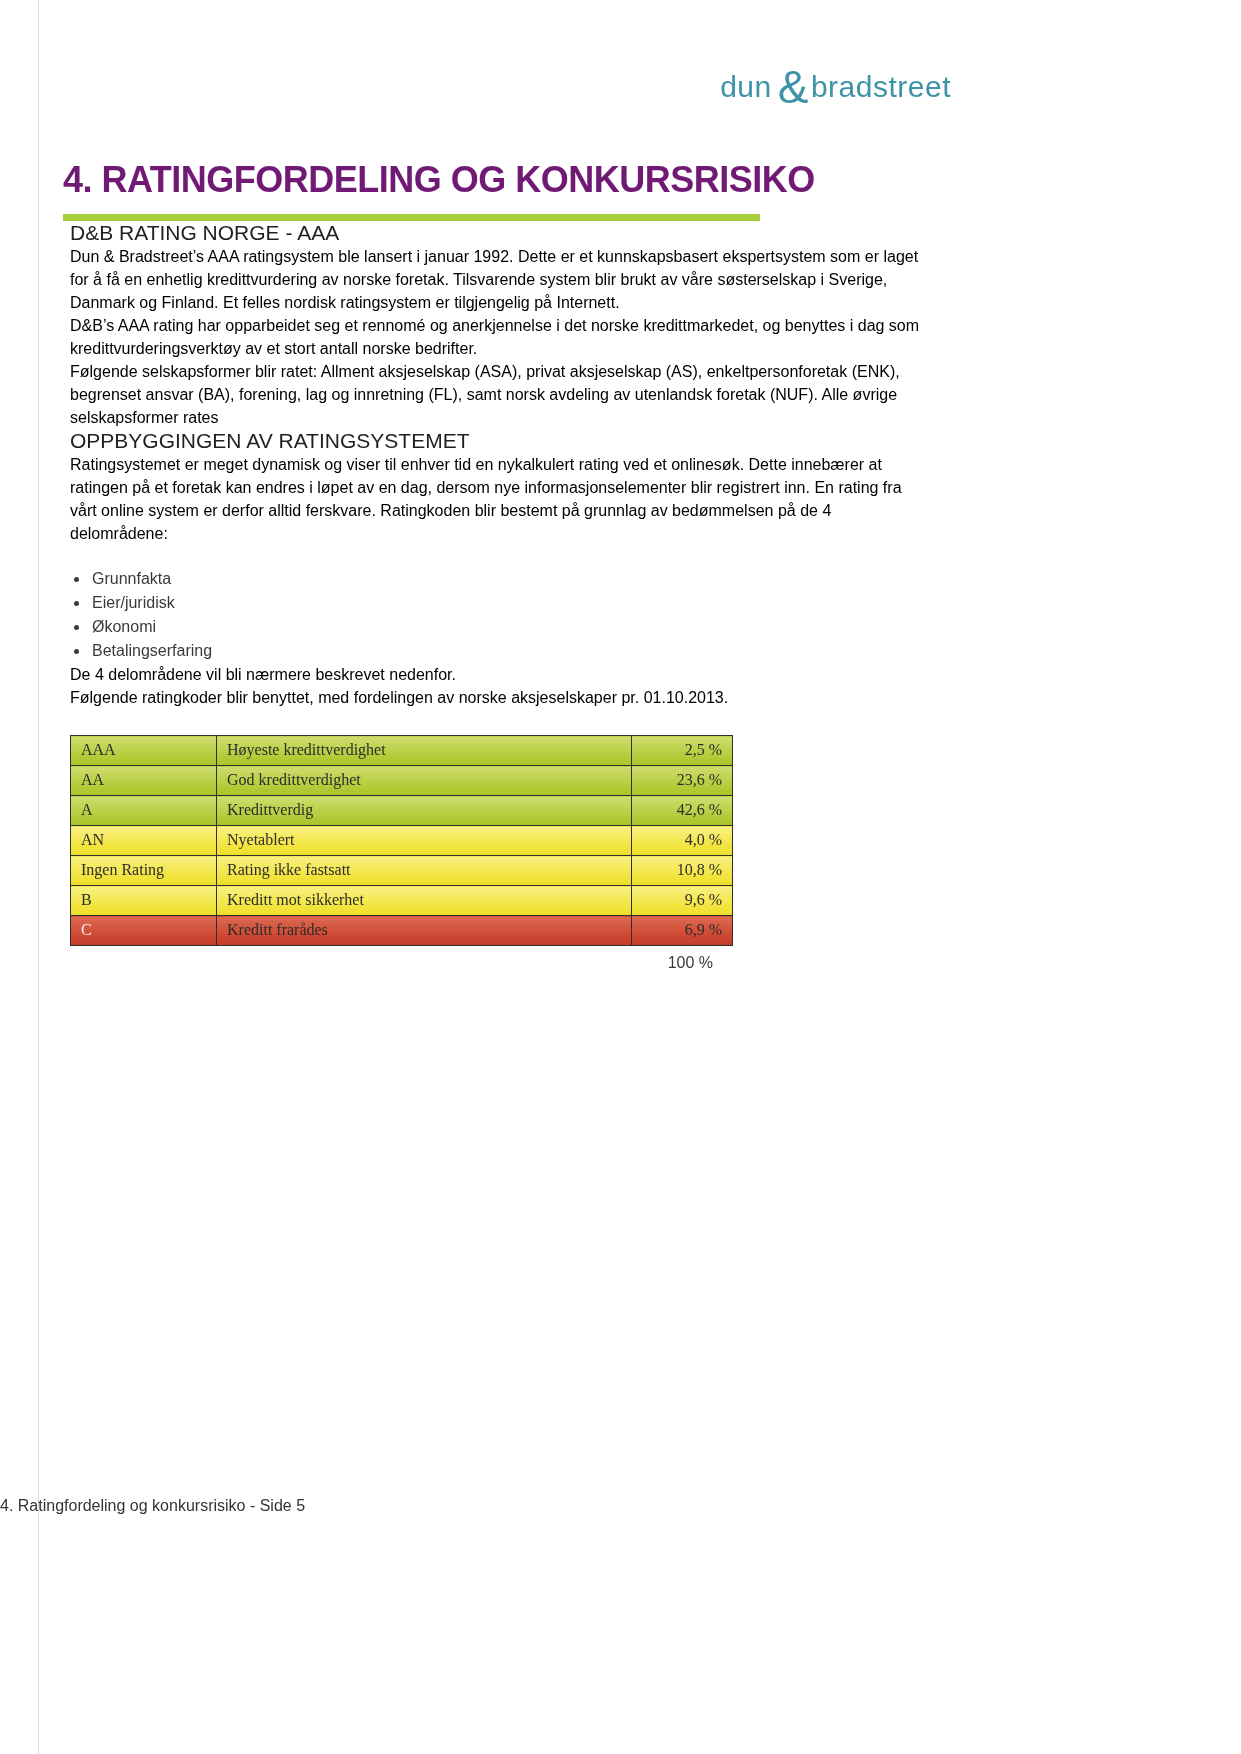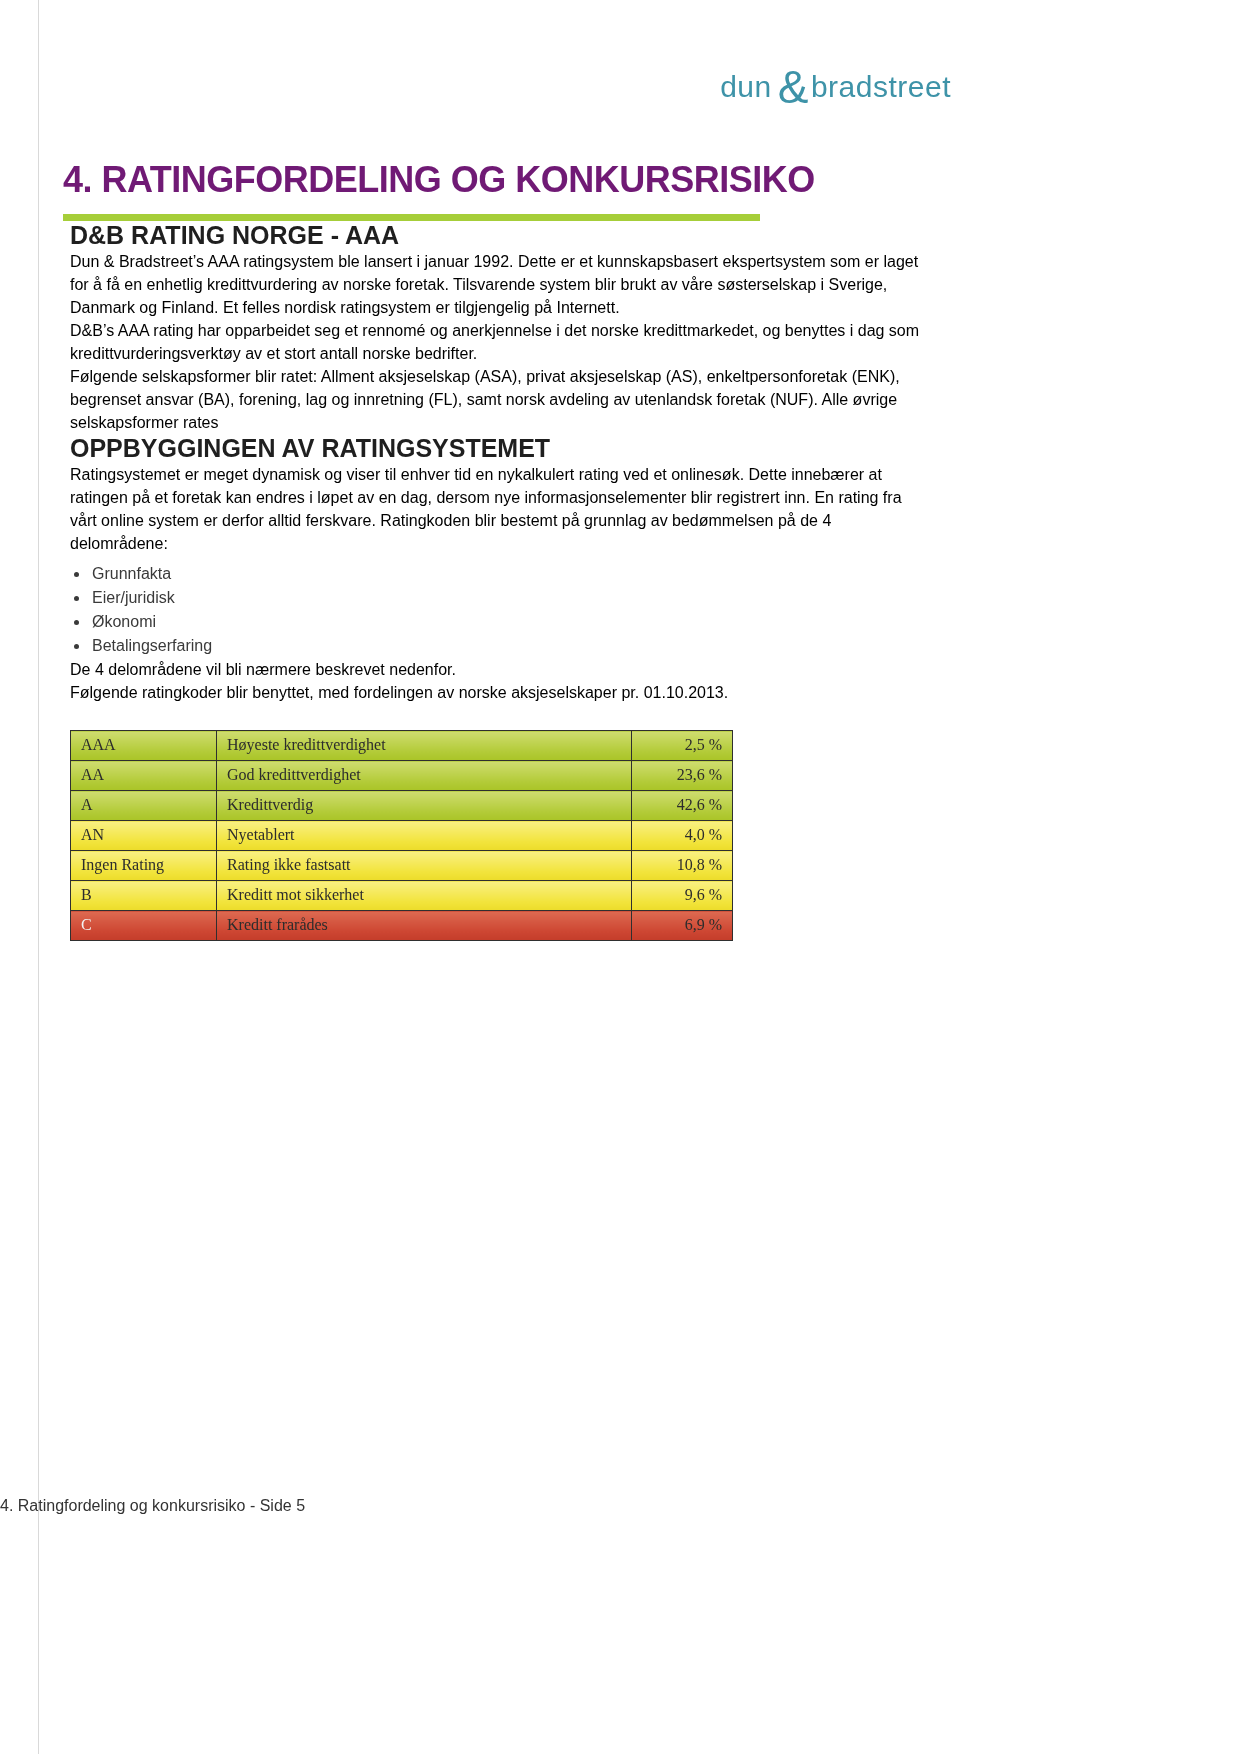--- a/index.html
+++ b/index.html
@@ -57,38 +57,38 @@
     color: #701a75;
   }
   .rule {
     margin-top: 14px;
     width: 697px;
     height: 7px;
     background: #a6ce39;
   }
   h2.section-heading {
     margin: 0 0 0 7px;
-    font-size: 25px;
-    font-weight: 700;
+    font-size: 21px;
+    font-weight: 400;
     letter-spacing: 0;
     color: #1f1f1f;
   }
   .s1-heading { margin-top: 74px; }
   .s2-heading { margin-top: 60px; }
   p.body-text {
     margin: 0 0 0 7px;
     width: 860px;
     font-size: 16px;
     line-height: 23px;
     color: #000000;
   }
   .mt-p { margin-top: 22px; }
   .mt-first { margin-top: 26px; }
   ul.bullet-list {
-    margin: 7px 0 0 27px;
+    margin: 22px 0 0 27px;
     padding: 0;
     font-size: 16px;
     line-height: 24px;
     color: #3a3a3a;
   }
   ul.bullet-list li {
     margin: 0;
     padding-left: 2px;
   }
   table.rating-table {
@@ -191,17 +191,18 @@
           <td class="col-desc">Kreditt mot sikkerhet</td>
           <td class="col-pct">9,6 %</td>
         </tr>
         <tr class="row-red">
           <td class="col-code">C</td>
           <td class="col-desc">Kreditt frarådes</td>
           <td class="col-pct">6,9 %</td>
         </tr>
       </tbody>
     </table>
+    <div class="table-total">100 %</div>
 
   </div>
 
   <div class="footer">4. Ratingfordeling og konkursrisiko - Side 5</div>
 </div>
 
 </body></html>

